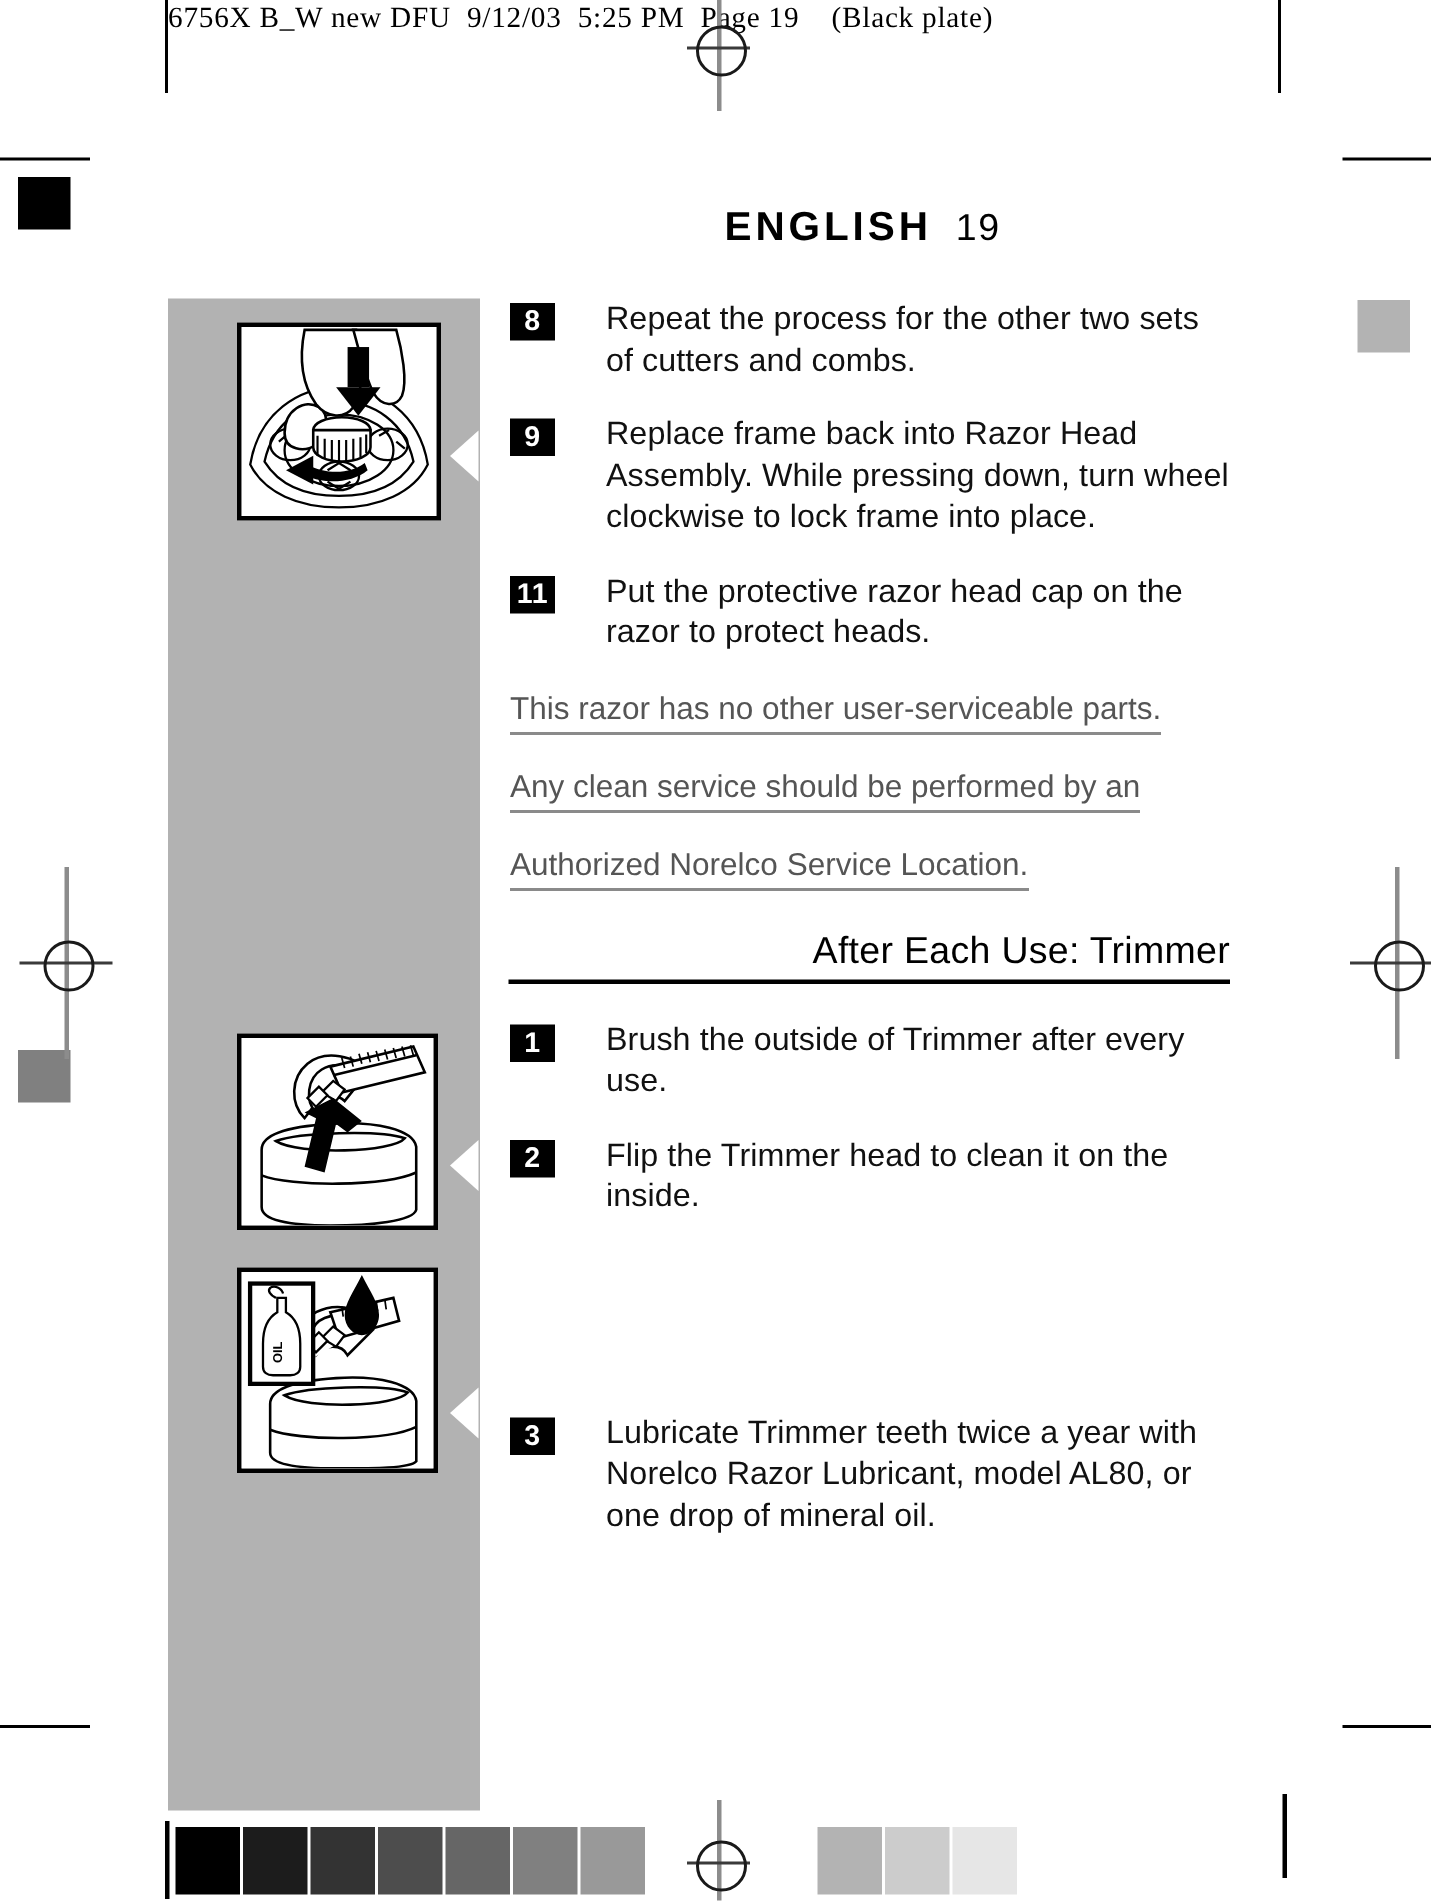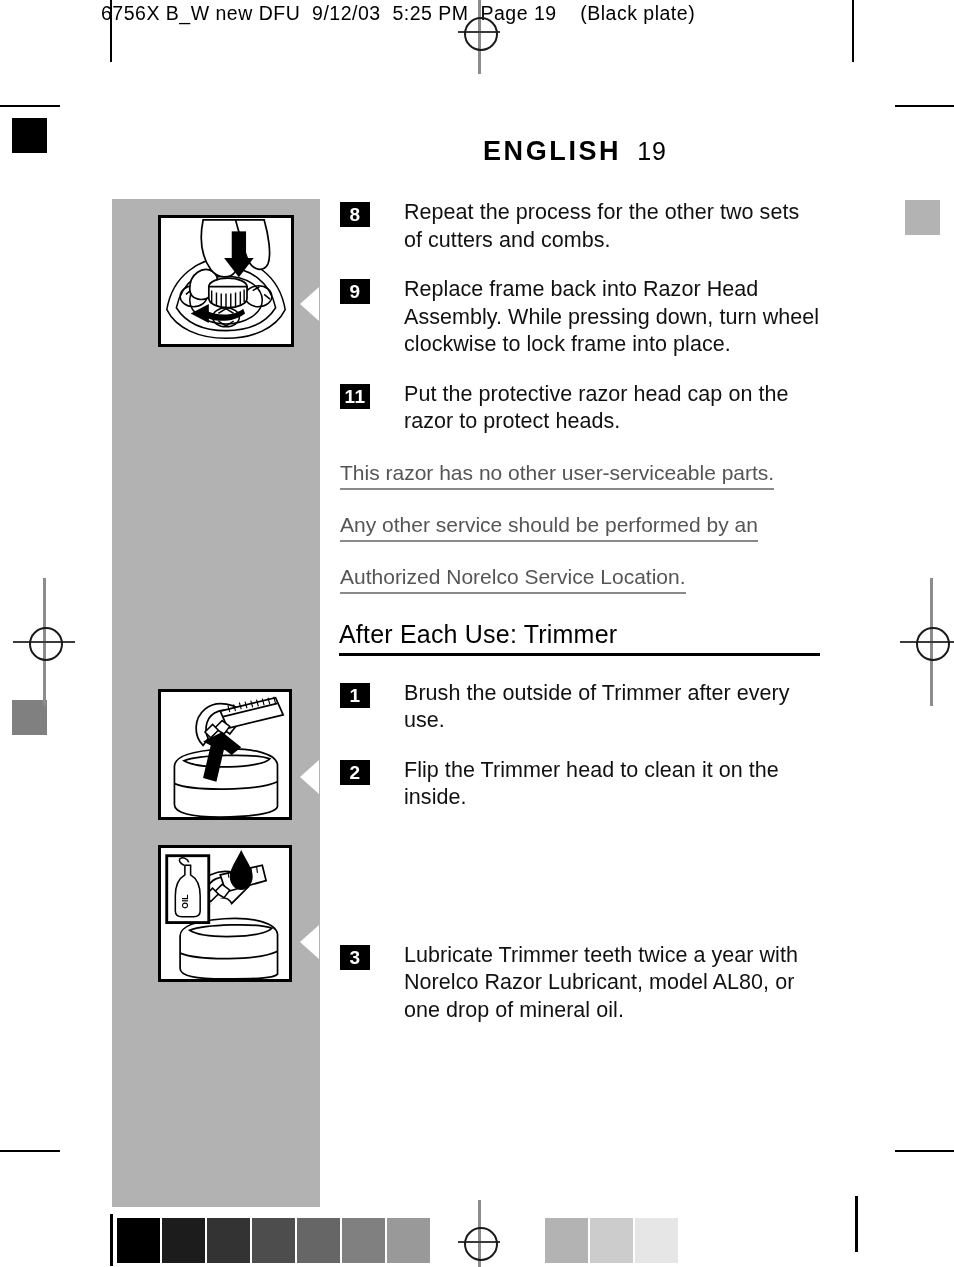--- a/index.html
+++ b/index.html
@@ -9,22 +9,22 @@
   body {
     width: 954px; height: 1267px;
     position: relative;
     font-family: "Liberation Sans", sans-serif;
     overflow: hidden;
   }
   .page { position: absolute; inset: 0; }
 
   
   .proof-header {
-    position: absolute; top: 2px; left: 101px;
-    font-family: Liberation Sans, sans-serif;
+    position: absolute; top: 2px; left: 112px;
+    font-family: Liberation Serif, serif;
     font-size: 19.5px; letter-spacing: 0.5px;
     color: #000; white-space: pre;
   }
   .header-rule-left {
     position: absolute; left: 110px; top: 0; width: 2px; height: 62px;
     background: #000;
   }
   .header-rule-right {
     position: absolute; left: 852px; top: 0; width: 2px; height: 62px;
     background: #000;
@@ -137,20 +137,21 @@
     margin-top: 20px;
   }
 
   .section-head {
     font-size: 25px; color: #000;
     letter-spacing: 0.2px;
     padding-bottom: 4px;
     border-bottom: 3px solid #000;
     margin-bottom: 24px;
     margin-left: -1px;
+    text-align: right;
   }
 
   
   .calib { position: absolute; left: 0; top: 1218px; }
   .swatch { position: absolute; top: 0; width: 43px; height: 45px; }
   .bar-tick {
     position: absolute; background: #000;
   }
 </style>
 </head>
@@ -312,21 +313,21 @@
     </div>
 
 
     <div class="step">
       <div class="step-num">11</div>
       <div class="step-text">Put the protective razor head cap on the razor to protect heads.</div>
     </div>
 
     <div class="note">
       <span>This razor has no other user-serviceable parts.</span>
-      <span>Any other service should be performed by an</span>
+      <span>Any clean service should be performed by an</span>
       <span>Authorized Norelco Service Location.</span>
     </div>
 
     <div class="section-head">After Each Use: Trimmer</div>
 
     <div class="step">
       <div class="step-num">1</div>
       <div class="step-text">Brush the outside of Trimmer after every use.</div>
     </div>
 

